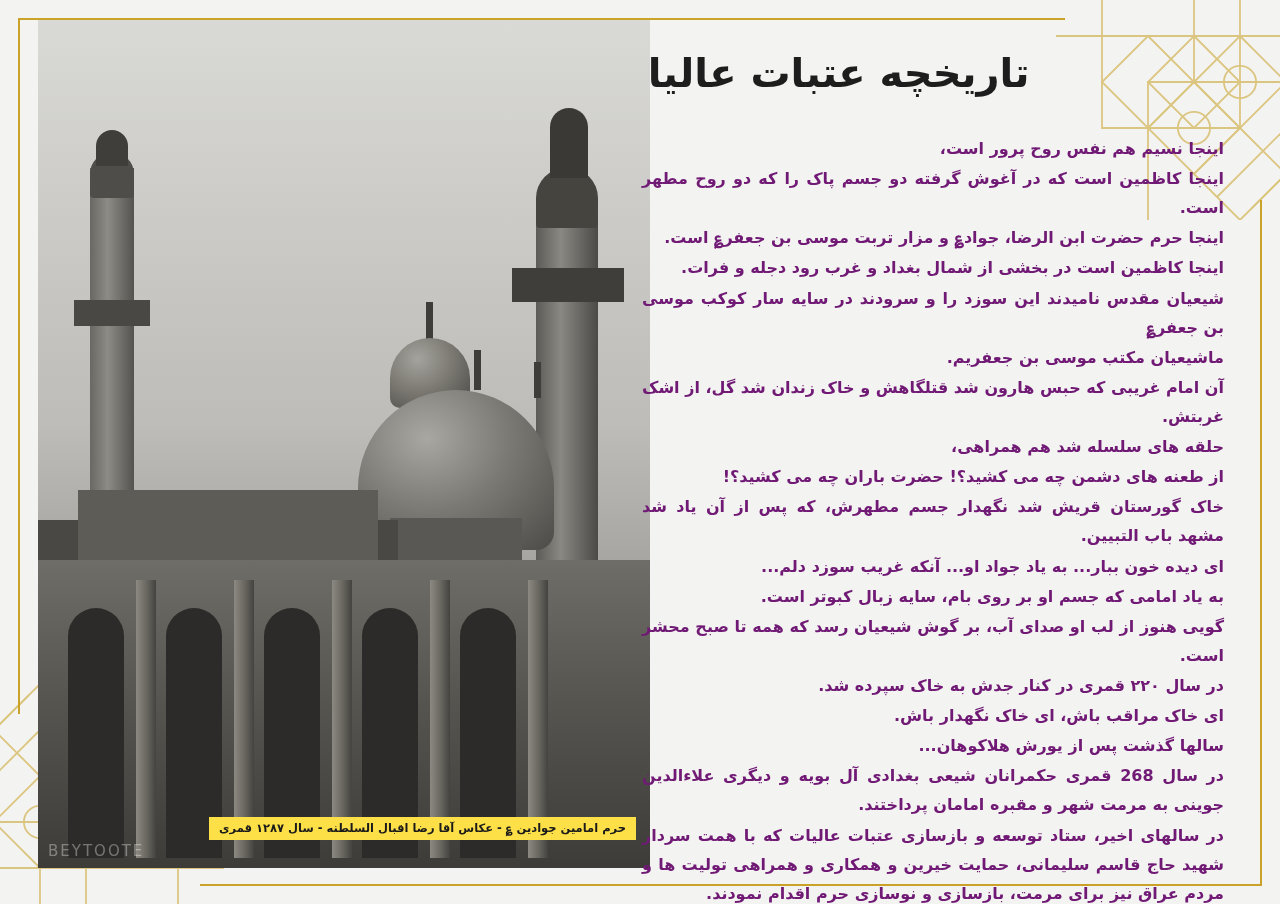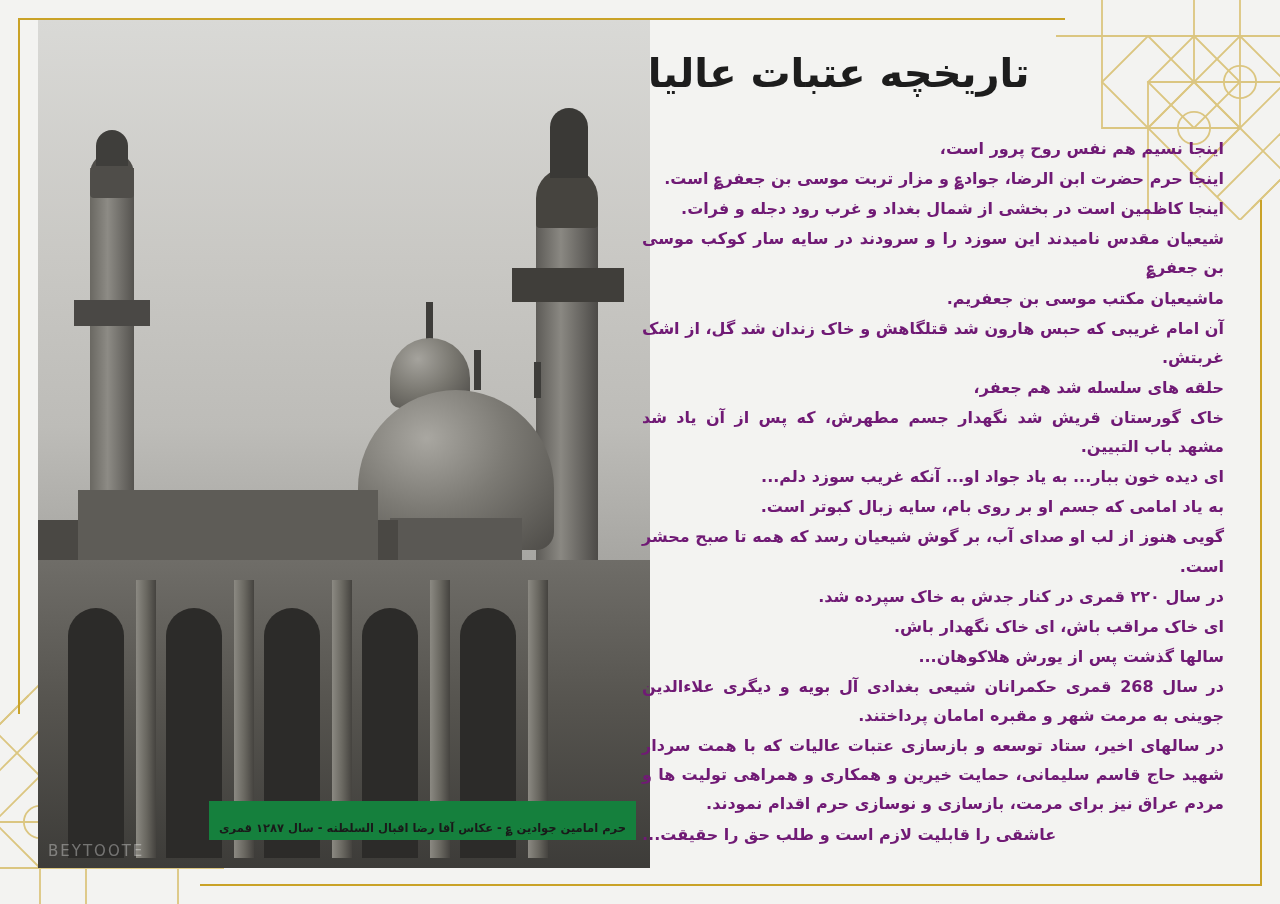--- a/index.html
+++ b/index.html
@@ -128,25 +128,25 @@
 
   .col { position: absolute; top: 560px; width: 20px; height: 278px;
     background: linear-gradient(90deg,#8b8982,#6b6962 50%,#45433f); }
   .arch { position: absolute; top: 588px; width: 56px; height: 250px;
     background: #2c2b29; border-radius: 28px 28px 0 0; }
 
   .plaque {
     position: absolute;
     right: 14px;
     bottom: 28px;
-    background: #15803d;
+    background: #fde047;
     color: #1a1a1a;
     font-size: 11.5px;
     font-weight: bold;
-    padding: 20px 10px 5px;
+    padding: 4px 10px 5px;
     direction: rtl;
     white-space: nowrap;
   }
   .watermark {
     position: absolute;
     left: 10px;
     bottom: 8px;
     color: rgba(255,255,255,0.35);
     font-size: 15px;
     letter-spacing: 2px;
@@ -260,26 +260,28 @@
     <div class="col" style="left:294px"></div>
     <div class="col" style="left:392px"></div>
     <div class="col" style="left:490px"></div>
 
     <div class="plaque">حرم امامین جوادین ؏ - عکاس آقا رضا اقبال السلطنه - سال ۱۲۸۷ قمری</div>
     <div class="watermark">BEYTOOTE</div>
   </div>
 
   <div class="body-text">
     <p>اینجا نسیم هم نفس روح پرور است،</p>
+    <p>اینجا کاظمین است که در آغوش گرفته دو جسم پاک را که دو روح مطهر است.</p>
     <p>اینجا حرم حضرت ابن الرضا، جواد؏ و مزار تربت موسی بن جعفر؏ است.</p>
     <p>اینجا کاظمین است در بخشی از شمال بغداد و غرب رود دجله و فرات.</p>
     <p>شیعیان مقدس نامیدند این سوزد را و سرودند در سایه سار کوکب موسی بن جعفر؏</p>
     <p>ماشیعیان مکتب موسی بن جعفریم.</p>
     <p>آن امام غریبی که حبس هارون شد قتلگاهش و خاک زندان شد گل، از اشک غربتش.</p>
-    <p>حلقه های سلسله شد هم جعفر،</p>
+    <p>حلقه های سلسله شد هم همراهی،</p>
+    <p>از طعنه های دشمن چه می کشید؟! حضرت باران چه می کشید؟!</p>
     <p>خاک گورستان قریش شد نگهدار جسم مطهرش، که پس از آن یاد شد مشهد باب التبیین.</p>
     <p>ای دیده خون ببار... به یاد جواد او... آنکه غریب سوزد دلم...</p>
     <p>به یاد امامی که جسم او بر روی بام، سایه زبال کبوتر است.</p>
     <p>گویی هنوز از لب او صدای آب، بر گوش شیعیان رسد که همه تا صبح محشر است.</p>
     <p>در سال ۲۲۰ قمری در کنار جدش به خاک سپرده شد.</p>
     <p>ای خاک مراقب باش، ای خاک نگهدار باش.</p>
     <p>سالها گذشت پس از یورش هلاکوهان...</p>
     <p>در سال 268 قمری حکمرانان شیعی بغدادی آل بویه و دیگری علاءالدین جوینی به مرمت شهر و مقبره امامان پرداختند.</p>
     <p>در سالهای اخیر، ستاد توسعه و بازسازی عتبات عالیات که با همت سردار شهید حاج قاسم سلیمانی، حمایت خیرین و همکاری و همراهی تولیت ها و مردم عراق نیز برای مرمت، بازسازی و نوسازی حرم اقدام نمودند.</p>
     <p class="center-ish">عاشقی را قابلیت لازم است و طلب حق را حقیقت...</p>

